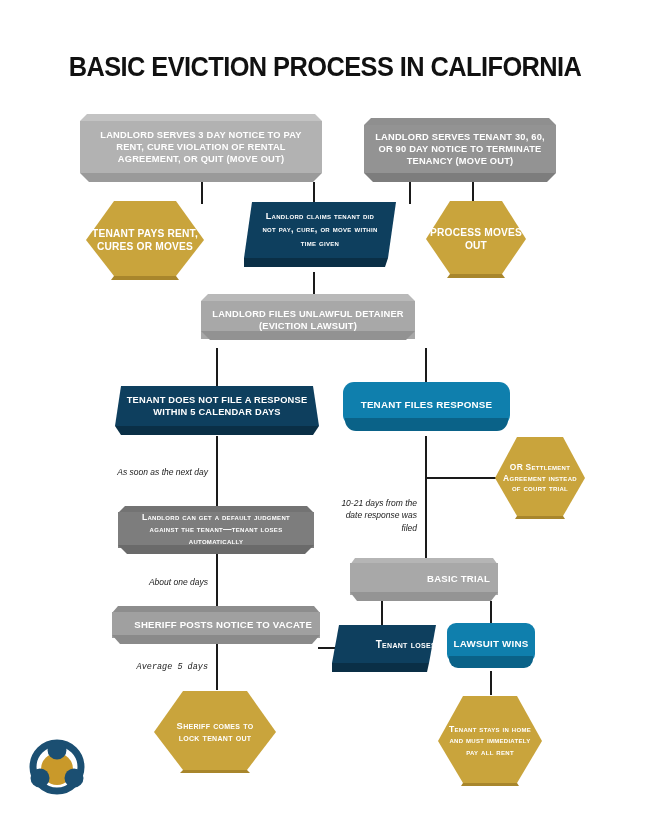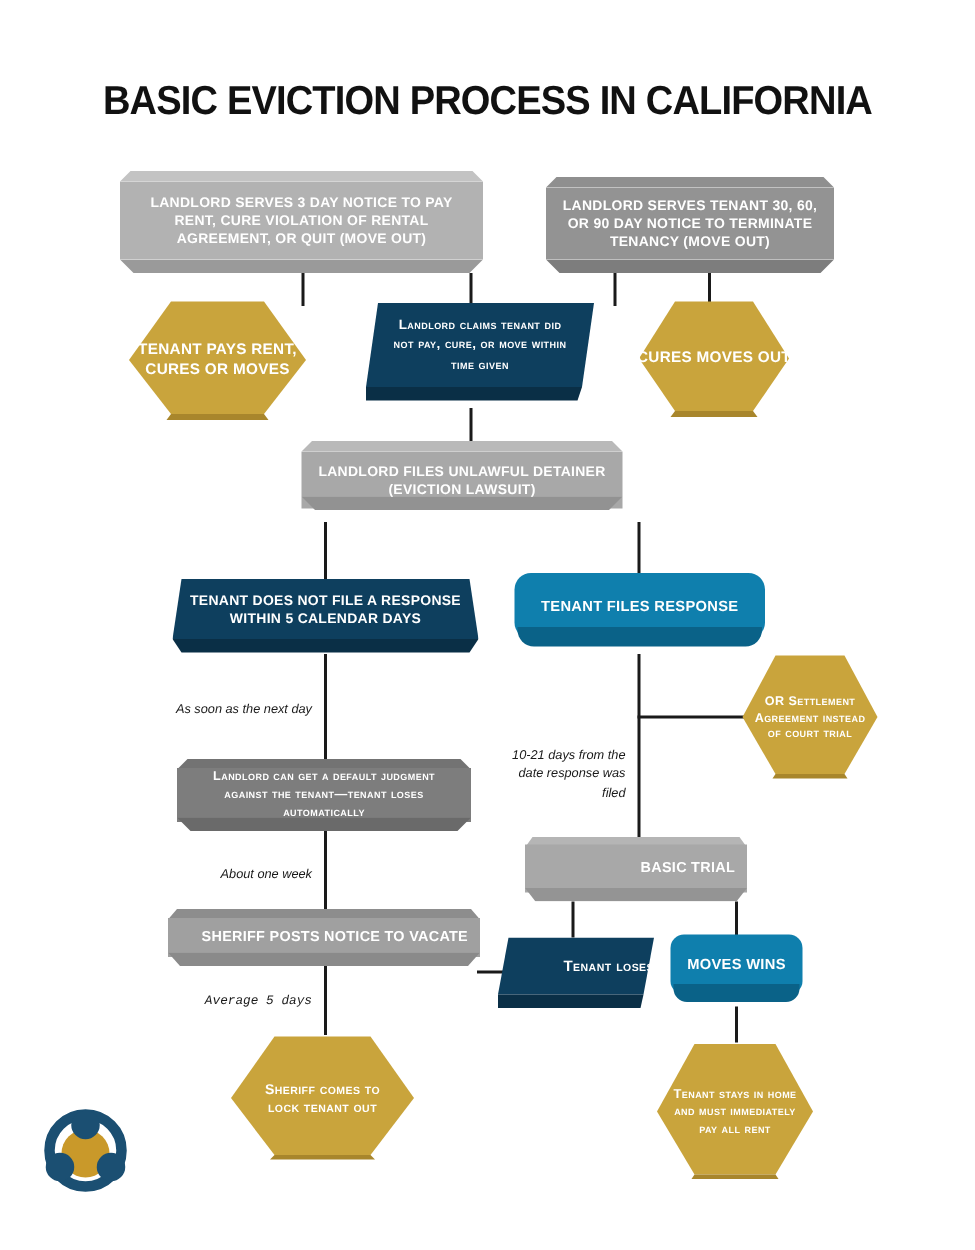--- a/index.html
+++ b/index.html
@@ -103,21 +103,21 @@
     <div style="position:absolute;left:0;top:2px;width:152px;height:56px;display:flex;align-items:center;justify-content:center;">
       <span class="smallcaps" style="font-size:9px;color:#fff;text-align:center;line-height:1.45;display:block;padding:0 14px;">Landlord claims tenant did not pay, cure, or move within time given</span>
     </div>
   </div>
 
   <div class="hex" style="left:424px;top:199px;width:104px;height:80px;">
     <svg class="hexshape" viewBox="0 0 104 80" preserveAspectRatio="none">
       <polygon points="26,2 78,2 102,40 78,75 26,75 2,40" fill="#c9a43c"></polygon>
       <polygon points="26,75 78,75 81,79 23,79" fill="#a8862c"></polygon>
     </svg>
-    <span class="txt caps" style="font-size:10.2px;">CURES MOVES OUT</span>
+    <span class="txt caps" style="font-size:10.2px;">PROCESS MOVES OUT</span>
   </div>
 
   <div class="box3d" style="left:201px;top:294px;width:214px;height:46px;">
     <div class="top" style="background:#b9b9b9;clip-path:polygon(0 100%, 7px 0, calc(100% - 7px) 0, 100% 100%);"></div>
     <div class="body" style="top:7px;height:38px;background:#a8a8a8;">
       <span class="txt caps" style="font-size:9.3px;">LANDLORD FILES UNLAWFUL DETAINER (EVICTION LAWSUIT)</span>
     </div>
     <div class="bot" style="background:#929292;clip-path:polygon(0 0, 100% 0, calc(100% - 9px) 100%, 9px 100%);"></div>
   </div>
 
@@ -142,21 +142,21 @@
   <div class="hex" style="left:494px;top:436px;width:92px;height:84px;">
     <svg class="hexshape" viewBox="0 0 92 84" preserveAspectRatio="none">
       <polygon points="23,1 69,1 91,42 69,80 23,80 1,42" fill="#c9a43c"></polygon>
       <polygon points="23,80 69,80 71,83 21,83" fill="#a8862c"></polygon>
     </svg>
     <span class="txt smallcaps" style="font-size:8.4px;padding:0 9px;">OR Settlement Agreement instead of court trial</span>
   </div>
 
   <div class="note" style="left:112px;top:466px;width:96px;text-align:right;">As soon as the next day</div>
   <div class="note" style="left:333px;top:497px;width:84px;text-align:right;">10-21 days from the date response was filed</div>
-  <div class="note" style="left:112px;top:576px;width:96px;text-align:right;">About one week</div>
+  <div class="note" style="left:112px;top:576px;width:96px;text-align:right;">About one days</div>
   <div class="note" style="left:112px;top:661px;width:96px;text-align:right;font-family:Liberation Mono, monospace;">Average 5 days</div>
 
   <div class="box3d" style="left:118px;top:506px;width:196px;height:48px;">
     <div class="top" style="background:#737373;clip-path:polygon(0 100%, 7px 0, calc(100% - 7px) 0, 100% 100%);"></div>
     <div class="body" style="top:6px;height:36px;background:#7d7d7d;">
       <span class="txt smallcaps" style="font-size:8.5px;line-height:1.4;padding:0 12px;">Landlord can get a default judgment against the tenant—tenant loses automatically</span>
     </div>
     <div class="bot" style="background:#6a6a6a;clip-path:polygon(0 0, 100% 0, calc(100% - 9px) 100%, 9px 100%);"></div>
   </div>
 
@@ -183,21 +183,21 @@
     </svg>
     <div style="position:absolute;left:0;top:0;width:104px;height:38px;display:flex;align-items:center;justify-content:flex-end;">
       <span class="smallcaps" style="font-size:10px;color:#fff;text-align:center;">Tenant loses</span>
     </div>
   </div>
 
   <div style="position:absolute;left:447px;top:623px;width:88px;height:48px;z-index:3;">
     <div style="position:absolute;left:0;top:0;width:88px;height:40px;background:#0f7fad;border-radius:9px;"></div>
     <div style="position:absolute;left:2px;top:33px;width:84px;height:12px;background:#0a6288;border-radius:0 0 9px 9px;"></div>
     <div style="position:absolute;left:0;top:0;width:88px;height:40px;display:flex;align-items:center;justify-content:center;">
-      <span class="caps" style="font-size:9.8px;color:#fff;position:relative;z-index:2;">MOVES WINS</span>
+      <span class="caps" style="font-size:9.8px;color:#fff;position:relative;z-index:2;">LAWSUIT WINS</span>
     </div>
   </div>
 
   <div class="hex" style="left:152px;top:690px;width:126px;height:84px;">
     <svg class="hexshape" viewBox="0 0 126 84" preserveAspectRatio="none">
       <polygon points="31,1 95,1 124,42 95,80 31,80 2,42" fill="#c9a43c"></polygon>
       <polygon points="31,80 95,80 98,83 28,83" fill="#a8862c"></polygon>
     </svg>
     <span class="txt smallcaps" style="font-size:9.4px;padding:0 16px;">Sheriff comes to lock tenant out</span>
   </div>

